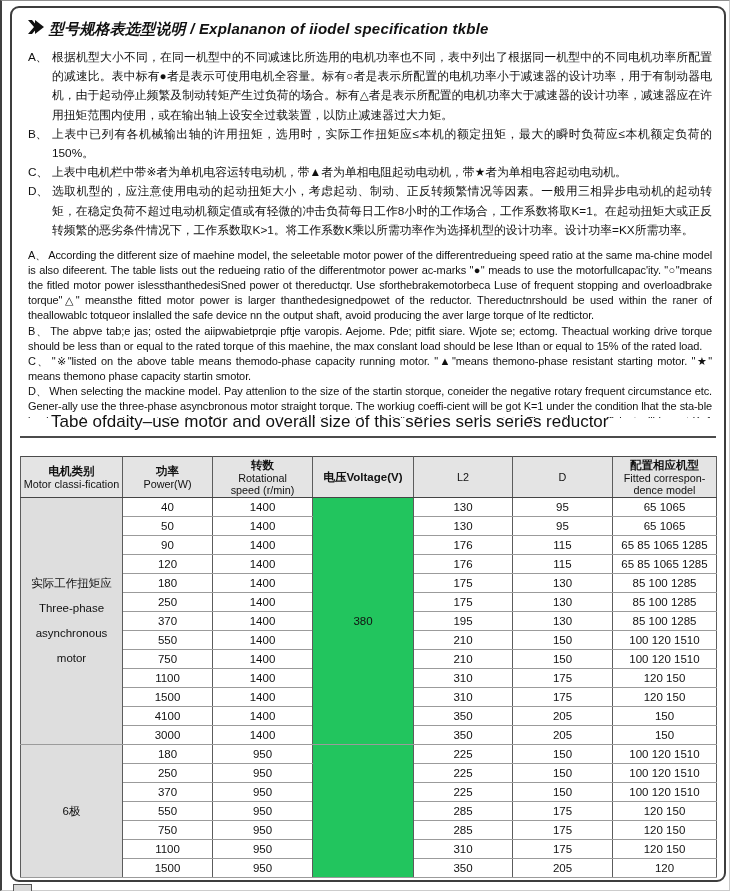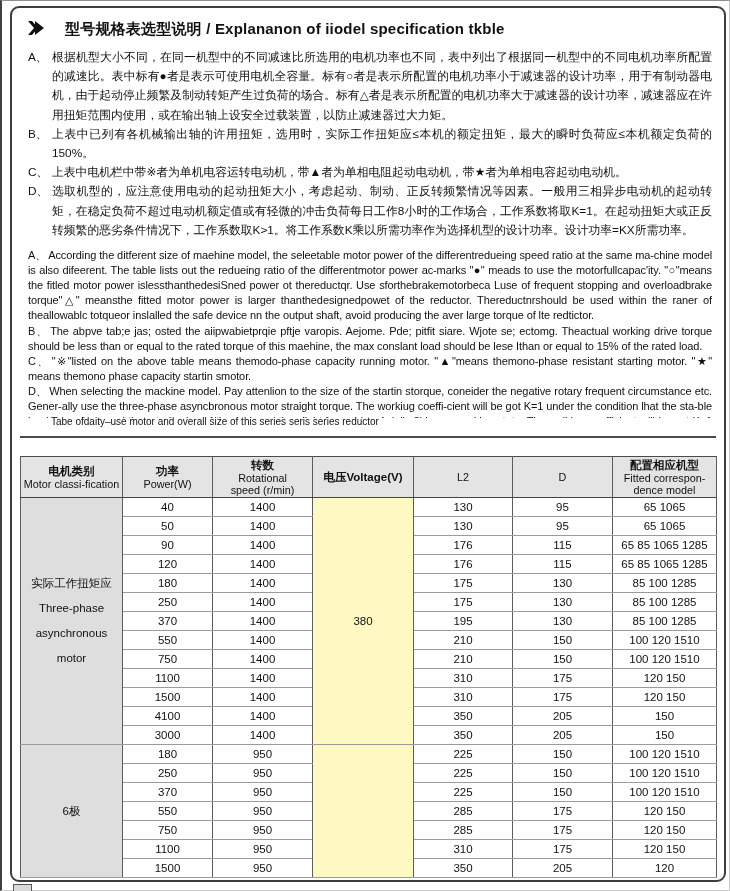--- a/index.html
+++ b/index.html
@@ -14,33 +14,33 @@
     border-right:1px solid #c8c8c8; border-bottom:1px solid #cccccc;
     box-sizing:border-box; pointer-events:none;
   }
   .content-box {
     position:absolute; left:10px; top:6px; width:716px; height:876px;
     border:2px solid #3d3d3d; border-radius:9px; box-sizing:border-box;
     padding:8px 12px 0 16px; overflow:hidden; background:#fff;
   }
   
   .sec1 { height:402px; overflow:hidden; }
-  .sec-title { display:flex; align-items:center; gap:21px; margin:4px 0 9px 0; }
+  .sec-title { display:flex; align-items:flex-start; gap:5px; margin:4px 0 9px 0;font-style:italic; }
   .sec-title .t { font-weight:bold; font-size:15px; letter-spacing:0.2px; }
   .marker-icon { flex:0 0 auto; display:inline-block; }
   .para { margin:0; }
   .para.zh { display:flex; font-size:11.8px; line-height:19.2px; }
   .para.zh .plabel { flex:0 0 24px; }
   .para.zh .ptext { flex:1; text-align:justify; }
   .para.en { font-size:11px; line-height:15.1px; letter-spacing:-0.1px; text-align:justify; }
   .para.en .plabel-inline { padding-right:2px; }
   .en-block { margin-top:8px; }
   
   .sec2 { position:absolute; left:16px; top:404px; width:698px; }
-  .sec2 .sub { font-size:10px; line-height:17px; margin:1px 0 0 23px; }
+  .sec2 .sub { font-size:17px; line-height:17px; margin:1px 0 0 23px; }
   .sec2 .sec-title { margin:0 0 0 0; }
   .sec2 .sec-title .t { font-size:14px; }
   
   .table-wrap {
     margin-top:6px; margin-left:-8px; width:696px;
     border-top:2px solid #4b4b4b; border-bottom:2px solid #4b4b4b; padding:18px 0;
     box-sizing:content-box;
   }
   table.spec {
     border-collapse:collapse; table-layout:fixed; width:696px;
@@ -55,21 +55,21 @@
     border-bottom:1px solid #454545; border-top:none;
   }
   .h-zh { display:block; font-size:11.5px; line-height:13px; font-weight:bold; }
   .h-en { display:block; font-size:10.8px; line-height:12px; }
   table.spec tbody td {
     height:18px; font-size:11.5px; line-height:18px;
     border-top:1px solid #9b9b9b; border-bottom:1px solid #9b9b9b;
   }
   td.cls-cell { background:#dedede; }
   td.cls-cell .cls-line { line-height:25px; font-size:11.5px; }
-  td.volt-cell { background:#fef9c3; }
+  td.volt-cell { background:#22c55e; }
   tr.group-start td { border-top:2px solid #6e6e6e; }
   
   .cut-square {
     position:absolute; left:13px; top:884px; width:19px; height:8px;
     background:#d9d9d9; border:1px solid #555; border-bottom:none; box-sizing:border-box;
   }
 </style>
 </head>
 <body>
 

